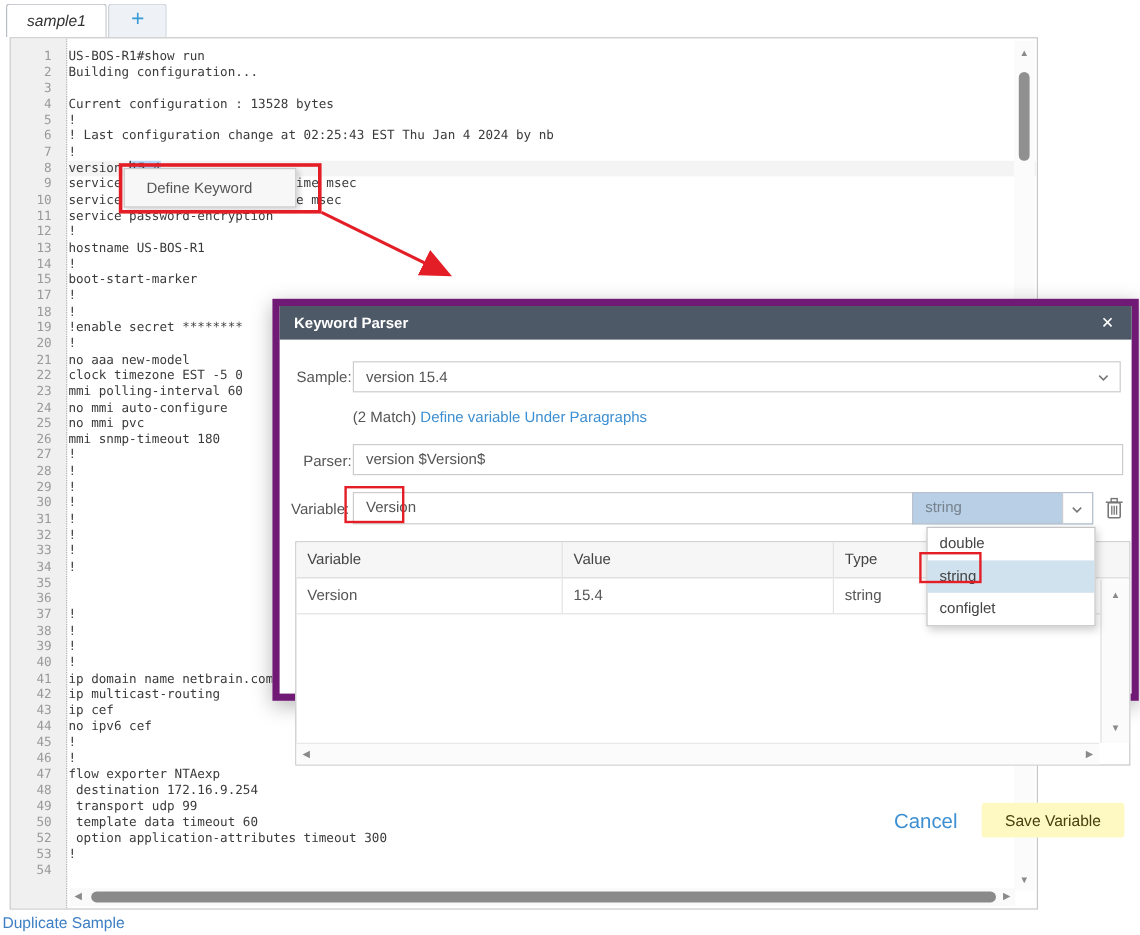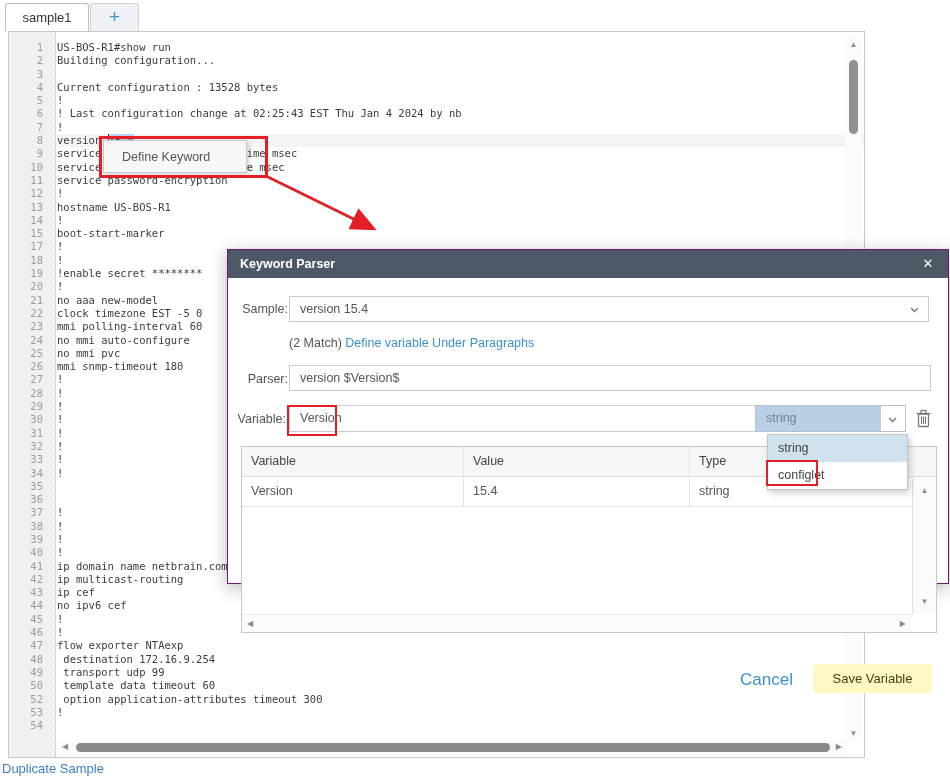--- a/index.html
+++ b/index.html
@@ -1,20 +1,20 @@
 <!DOCTYPE html>
 <html><head>
 <meta charset="utf-8">
 <style>
   * { margin:0; padding:0; box-sizing:border-box; }
   html,body { background:#fff; }
   body { font-family:"Liberation Sans","DejaVu Sans",sans-serif; width:950px; height:779px; position:relative; overflow:hidden; }
 
   
-  .tabbar { position:absolute; left:0; top:0; width:950px; height:31px; }
+  .tabbar { position:absolute; left:0; top:0; width:950px; height:31px;font-style:italic; }
   .tab-active { position:absolute; left:5px; top:3px; width:84px; height:28px; background:#fff;
     border:1px solid #b9bec4; border-bottom:none; border-radius:3px 3px 0 0;
     font-size:13px; color:#333; text-align:center; line-height:27px; }
   .tab-plus { position:absolute; left:90px; top:3px; width:49px; height:28px; background:#eef2f6;
     border:1px solid #ccd3d9; border-bottom:none; border-radius:3px 3px 0 0;
     color:#3a9bd5; font-size:19px; text-align:center; line-height:25px; cursor:pointer; }
 
   
   .editor { position:absolute; left:8px; top:31px; width:857px; height:727px;
     border:1px solid #c8c8c8; background:#fff; overflow:hidden; }
@@ -44,21 +44,21 @@
     border:1px solid #c8c8c8; box-shadow:2px 2px 5px rgba(0,0,0,.18); z-index:5; }
   .ctx-item { padding-left:18px; line-height:32px; font-size:12.5px; color:#555; cursor:pointer; }
   .redbox-menu { position:absolute; left:99px; top:136px; width:169px; height:42px;
     border:3px solid #e31e26; z-index:6; pointer-events:none; }
 
   
   .arrow-svg { position:absolute; left:0; top:0; width:950px; height:779px; z-index:7; pointer-events:none; }
 
   
   .dialog { position:absolute; left:227px; top:249px; width:722px; height:335px; background:#fff;
-    border:1px solid #701a75; box-shadow:0 4px 16px rgba(0,0,0,.28); z-index:10; }
+    border:6px solid #701a75; box-shadow:0 4px 16px rgba(0,0,0,.28); z-index:10; }
   .dlg-header { position:absolute; left:0; top:0; right:0; height:28px; background:#4d5966; }
   .dlg-title { position:absolute; left:12px; top:0; line-height:28px; color:#fff; font-size:12.5px; font-weight:bold; }
   .dlg-close { position:absolute; right:10px; top:0; width:20px; line-height:28px; text-align:center;
     color:#fff; font-size:13px; cursor:pointer; }
   .dlabel { position:absolute; font-size:12.5px; color:#555; text-align:right; }
   .dinput { position:absolute; border:1px solid #ccc; background:#fff; font-size:12.5px; color:#555;
     padding-left:10px; line-height:24px; white-space:nowrap; overflow:hidden; }
   .chev { position:absolute; right:9px; top:50%; margin-top:-4px; width:9px; height:9px; }
   .chev svg { display:block; }
   .match-line { position:absolute; left:61px; top:86px; font-size:12.5px; }
@@ -255,20 +255,21 @@
       <div class="arr-up">▲</div>
       <div class="arr-dn">▼</div>
     </div>
     <div class="vt-hstrip">
       <div class="arr-l">◀</div>
       <div class="arr-r">▶</div>
     </div>
   </div>
 
   <div class="dropdown" id="dropdown">
+      <div class="dd-opt">double</div>
       <div class="dd-opt sel-opt">string</div>
       <div class="dd-opt">configlet</div>
     </div>
 
   <div class="btn-cancel">Cancel</div>
   <div class="btn-save">Save Variable</div>
 </div>
 
 <div class="redbox-var"></div>
 <div class="redbox-opt"></div>

